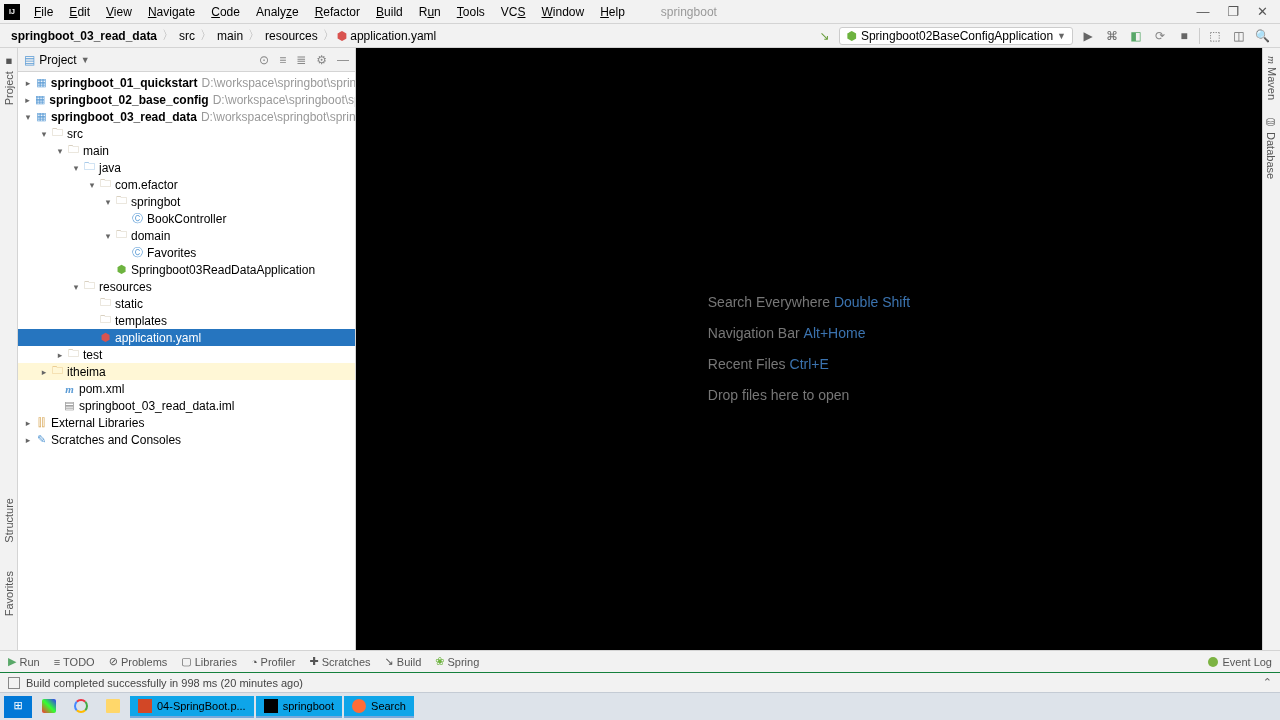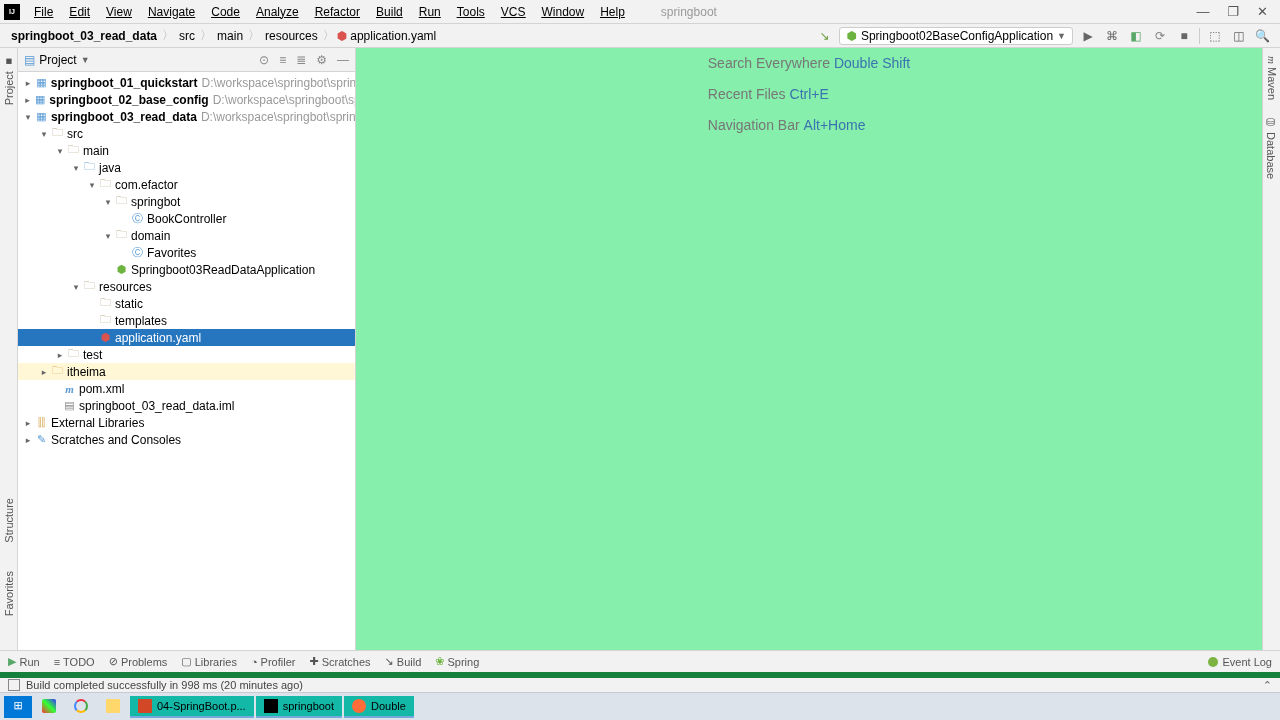--- a/index.html
+++ b/index.html
@@ -4,21 +4,21 @@
 <style>
 * { margin: 0; padding: 0; box-sizing: border-box; font-family: "Segoe UI", Arial, sans-serif; }
 body { width: 1280px; height: 720px; background: #fff; overflow: hidden; font-size: 12px; color: #000; }
 
 .window { display: flex; flex-direction: column; height: 100%; }
 
 
 .menubar { height: 24px; background: #f2f2f2; display: flex; align-items: center; padding: 0 4px; border-bottom: 1px solid #d4d4d4; }
 .menubar .logo { width: 16px; height: 16px; background: #000; margin-right: 6px; display:flex; align-items:center; justify-content:center;}
 .menubar .logo::after{content:"IJ"; color:#fff; font-size:7px; font-weight:bold;}
-.menubar .menu-item { padding: 2px 8px; cursor: pointer; text-decoration: underline; }
+.menubar .menu-item { padding: 2px 8px; cursor: pointer; }
 .menubar .menu-item .u { text-decoration: underline; }
 .menubar .project-label { margin-left: 28px; color: #999; }
 .menubar .winctrl { margin-left: auto; display: flex; gap: 18px; padding-right: 8px; color:#555;}
 .menubar .winctrl span { cursor:pointer; font-size:13px;}
 
 
 .navbar { height: 24px; background: #f2f2f2; border-bottom: 1px solid #d4d4d4; display: flex; align-items: center; padding: 0 8px; }
 .navbar .crumb { padding: 0 3px; }
 .navbar .crumb.bold { font-weight: bold; }
 .navbar .sep { color: #aaa; padding: 0 2px; }
@@ -65,40 +65,40 @@
 .ic-spring{color:#6db33f;}
 .ic-resfolder{color:#b8a88a;}
 .ic-yaml{color:#d9534f;}
 .ic-target{color:#d9a95a;}
 .ic-pom{color:#5a9bd5; font-style:italic; font-family:Georgia,serif; font-weight:bold;}
 .ic-iml{color:#888;}
 .ic-lib{color:#d9a95a;}
 .ic-scratch{color:#5a9bd5;}
 
 
-.editor { flex:1; background:#86efac; display:flex; align-items:flex-start; justify-content:center; position:relative;}
+.editor { flex:1; background:#000000; display:flex; align-items:center; justify-content:center; position:relative;}
 .hints { color:#777; font-size:14px; line-height:2.2;}
 .hints .row { display:flex; gap:4px;}
 .hints .shortcut { color:#3b73af; }
 
 
 .bottombar { height:22px; background:#f2f2f2; border-top:1px solid #d4d4d4; display:flex; align-items:center; padding:0 8px; gap:14px; font-size:11px; color:#555;}
 .bottombar .btab { display:flex; align-items:center; gap:3px; cursor:pointer;}
 .bottombar .right { margin-left:auto; display:flex; align-items:center; gap:4px;}
 .greenball{display:inline-block;width:10px;height:10px;background:#7cb342;border-radius:50%;}
 
 
-.statusbar { height:20px; background:#f2f2f2; border-top:6px solid #15803d; display:flex; align-items:center; padding:0 8px; font-size:11px; color:#444;}
+.statusbar { height:20px; background:#f2f2f2; border-top:1px solid #15803d; display:flex; align-items:center; padding:0 8px; font-size:11px; color:#444;}
 .statusbar .sqicon{width:12px;height:12px;border:1px solid #888;margin-right:6px;}
 .statusbar .right{margin-left:auto;color:#666;}
 
 
 .taskbar { height:28px; background:#dde3ea; border-top:1px solid #c4cbd4; display:flex; align-items:center; padding:0 4px; gap:2px; font-size:11px;}
 .taskbar .tbtn { height:22px; padding:0 8px; display:flex; align-items:center; gap:5px; cursor:pointer; border-bottom:2px solid transparent;}
-.taskbar .tbtn.active { background:#14b8a6; border-bottom:2px solid #76a9db;}
+.taskbar .tbtn.active { background:#0ea5e9; border-bottom:2px solid #76a9db;}
 .taskbar .tic{width:14px;height:14px;display:inline-block;}
 .win-start{background:#0078d7;color:#fff;width:28px;justify-content:center;}
 </style>
 </head>
 <body>
 
 <div class="window">
 
   <div class="menubar">
     <div class="logo"></div>
@@ -294,26 +294,29 @@
       </div>
     </div>
 
     <div class="editor">
       <div class="hints">
         <div class="row">
             <span>Search Everywhere</span> 
             <span class="shortcut">Double Shift</span>
           </div>
         <div class="row">
+            <span>Navigation Bar</span> 
+            <span class="shortcut">Alt+Home</span>
+          </div>
+        <div class="row">
             <span>Recent Files</span> 
             <span class="shortcut">Ctrl+E</span>
           </div>
         <div class="row">
-            <span>Navigation Bar</span> 
-            <span class="shortcut">Alt+Home</span>
+            <span>Drop files here to open</span>
           </div>
       </div>
 
     </div>
 
     <div class="rightgutter">
       <div class="vtab"><span class="vi">m</span> <span>Maven</span></div>
       <div class="vtab">⛁ <span>Database</span></div>
     </div>
   </div>
@@ -377,17 +380,17 @@
     <div class="tbtn active">
         <span class="tic" style="background:#d24726"></span>
         <span>04-SpringBoot.p...</span>
       </div>
     <div class="tbtn active">
         <span class="tic" style="background:#000"></span>
         <span>springboot</span>
       </div>
     <div class="tbtn active">
         <span class="tic" style="background:#ff6c37;border-radius:50%"></span>
-        <span>Double</span>
+        <span>Search</span>
       </div>
   </div>
 
 </div>
 
 </body></html>

